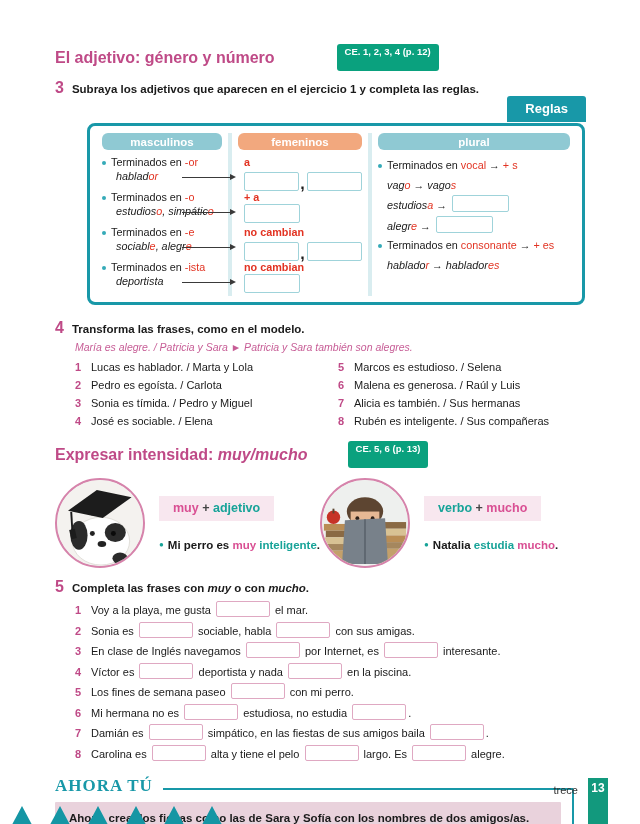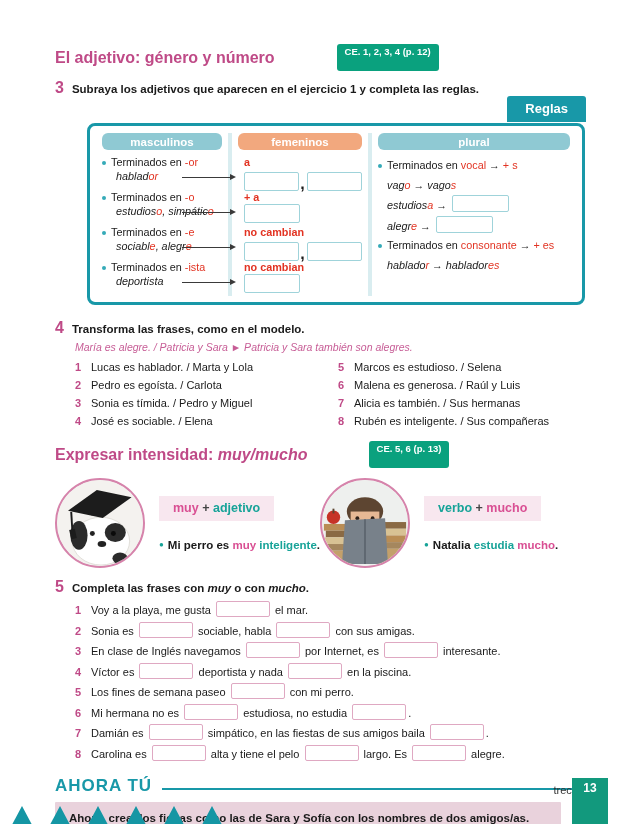--- a/index.html
+++ b/index.html
@@ -61,54 +61,54 @@
   
   .ex4{margin-top:14px;}
   .model{font-size:10.5px;font-style:italic;color:#c75d96;margin:2px 0 8px 20px;}
   .ex4-items{display:grid;grid-template-columns:1fr 1fr;grid-template-rows:repeat(4,auto);
              grid-auto-flow:column;column-gap:16px;row-gap:6px;margin-left:20px;font-size:11px;}
   .item{display:flex;}
   .item .num{color:#bf4a87;font-weight:700;width:16px;flex:none;}
 
   
   .intensity-title-row{display:flex;align-items:center;margin-top:14px;}
-  .intensity-title-row .badge{margin-left:61px;}
+  .intensity-title-row .badge{margin-left:40px;}
   .cards{display:flex;margin-top:10px;}
   .card{flex:1;display:flex;align-items:center;}
   .photo{width:86px;height:86px;border:2px solid #d683ab;border-radius:50%;
          overflow:hidden;flex:none;background:#f2f2f0;}
   .card-right{margin-left:14px;}
   .formula-box{display:inline-block;background:#f8e7ef;padding:5px 14px 6px;
                font-size:12.5px;font-weight:700;border-radius:0;color:#444;}
   .fpink{color:#d94f93;}
   .fteal{color:#17a398;}
   .example-line{margin-top:18px;font-size:11.5px;font-weight:600;}
   .dot{color:#17a398;font-size:8px;vertical-align:2px;margin-right:4px;}
 
   
   .ex5{margin-top:10px;}
   .ex5-items{margin-left:20px;font-size:11px;}
   .ex5-items .row{display:flex;line-height:20.5px;}
   .ex5-items .num{color:#bf4a87;font-weight:700;width:16px;flex:none;}
 
   
   .ahora{position:relative;margin-top:12px;}
-  .ahora-title-row{display:flex;align-items:center;}
+  .ahora-title-row{display:flex;align-items:center;font-family:Liberation Serif, serif;}
   .ahora-title{color:#1898a8;font-size:17px;font-weight:700;letter-spacing:1px;}
   .ahora-rule{flex:1;border-bottom:2px solid #1898a8;margin:6px 12px 0 10px;}
   .ahora-vline{position:absolute;right:11px;top:13px;width:2px;height:40px;background:#1898a8;}
   .ahora-box{margin-top:6px;width:506px;box-sizing:border-box;background:#e9d2dc;
              padding:8px 14px;font-size:11.5px;font-weight:600;line-height:1.55;border-radius:1px;}
   .marker-circle{position:absolute;right:0;top:50px;width:23px;height:23px;border-radius:50%;
                  background:#1898a8;color:#fff;font-size:12px;font-weight:700;
                  display:flex;align-items:center;justify-content:center;}
 
   
   .footer-word{position:absolute;right:62px;bottom:28px;font-size:11px;color:#333;}
-  .footer-num{position:absolute;right:32px;bottom:0;width:36px;height:46px;background:#12997d;
+  .footer-num{position:absolute;right:32px;bottom:0;width:20px;height:46px;background:#12997d;
               color:#fff;font-size:12px;font-weight:700;text-align:center;padding-top:3px;
               box-sizing:border-box;}
   .tri{position:absolute;bottom:-12px;width:0;height:0;
        border-left:16px solid transparent;border-right:16px solid transparent;
        border-bottom:30px solid #1596a4;}
 </style>
 </head>
 <body>
 
 <div class="page">

